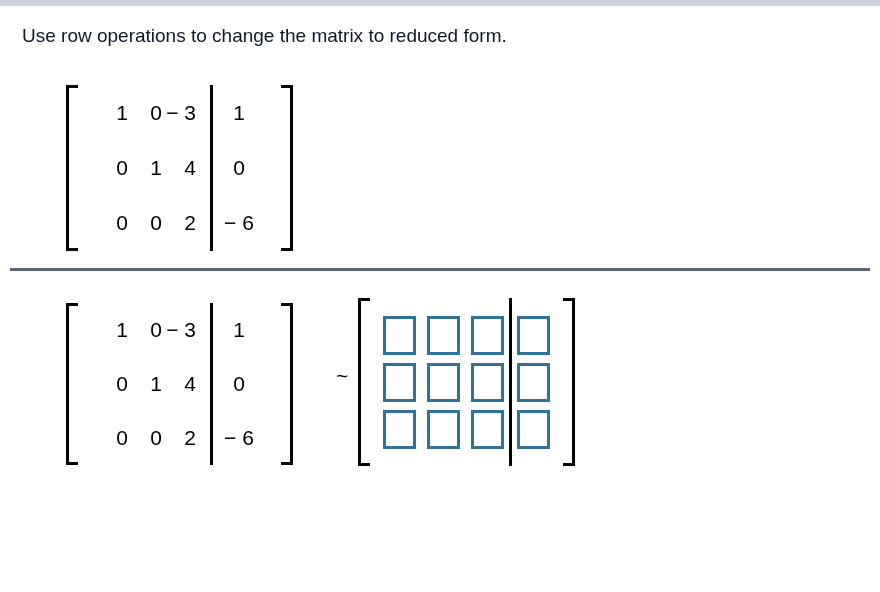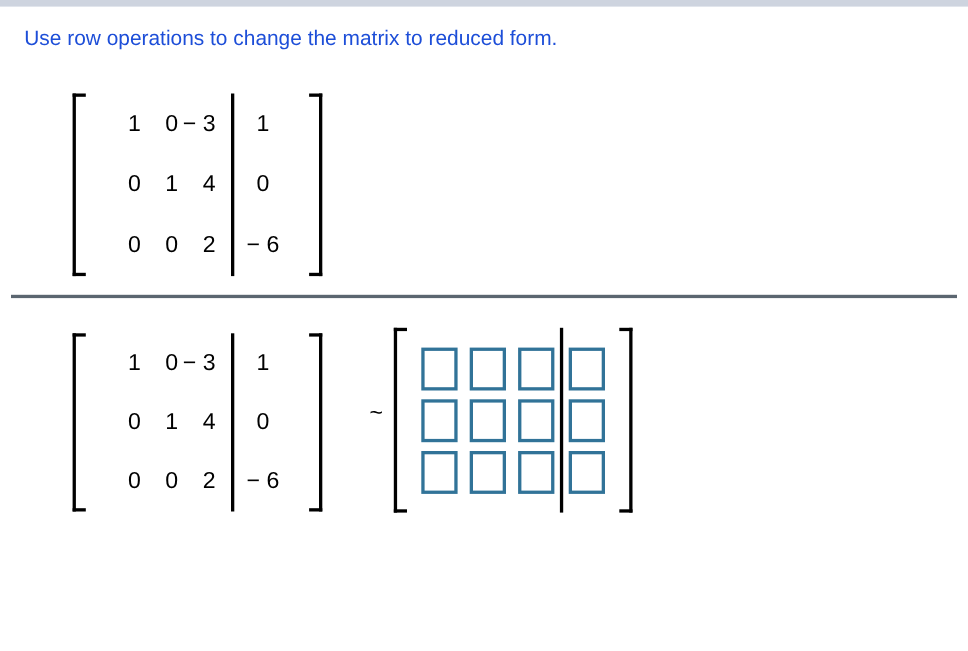--- a/index.html
+++ b/index.html
@@ -25,21 +25,21 @@
     background: #ced4df;
   }
 
   
   .prompt {
     position: absolute;
     left: 22px;
     top: 24px;
     font-size: 19px;
     line-height: 24px;
-    color: #1d4ed8;
+    color: #0f172a;
     white-space: nowrap;
   }
 
   
   .divider-rule {
     position: absolute;
     left: 10px;
     top: 268px;
     width: 860px;
     height: 3px;

